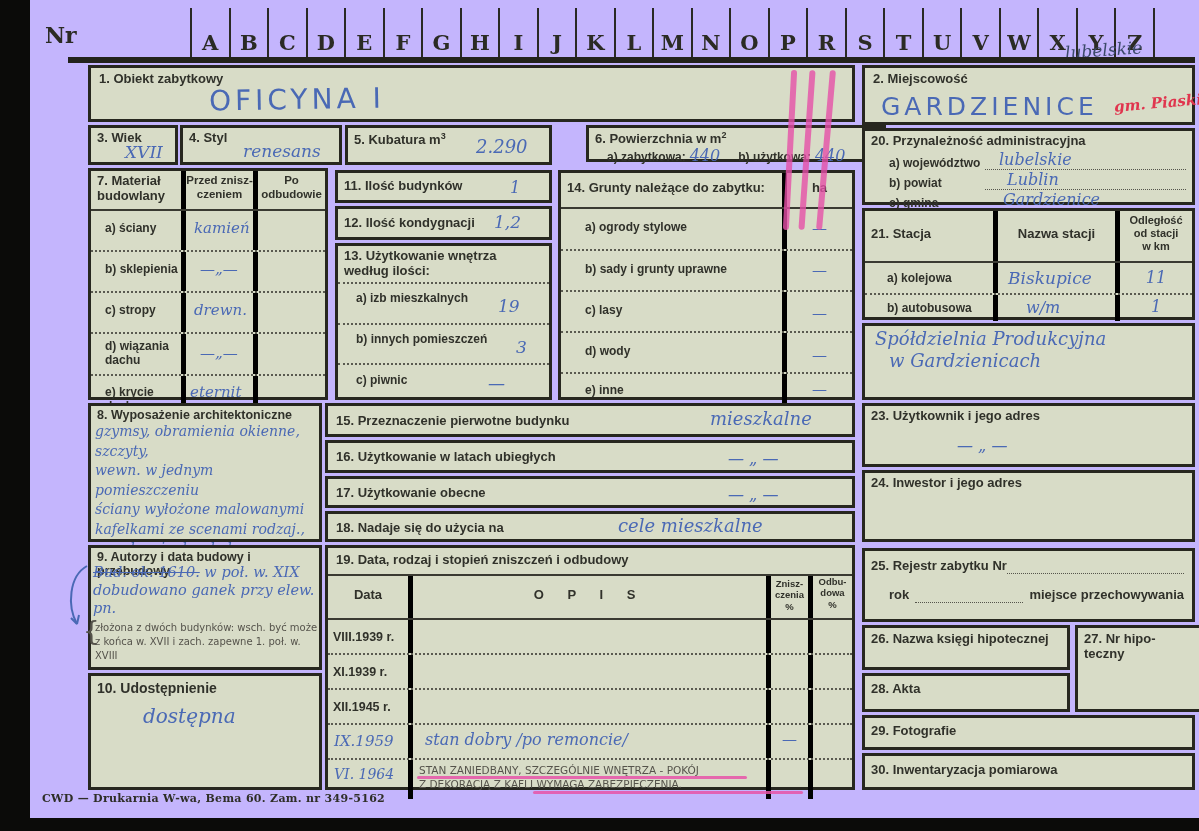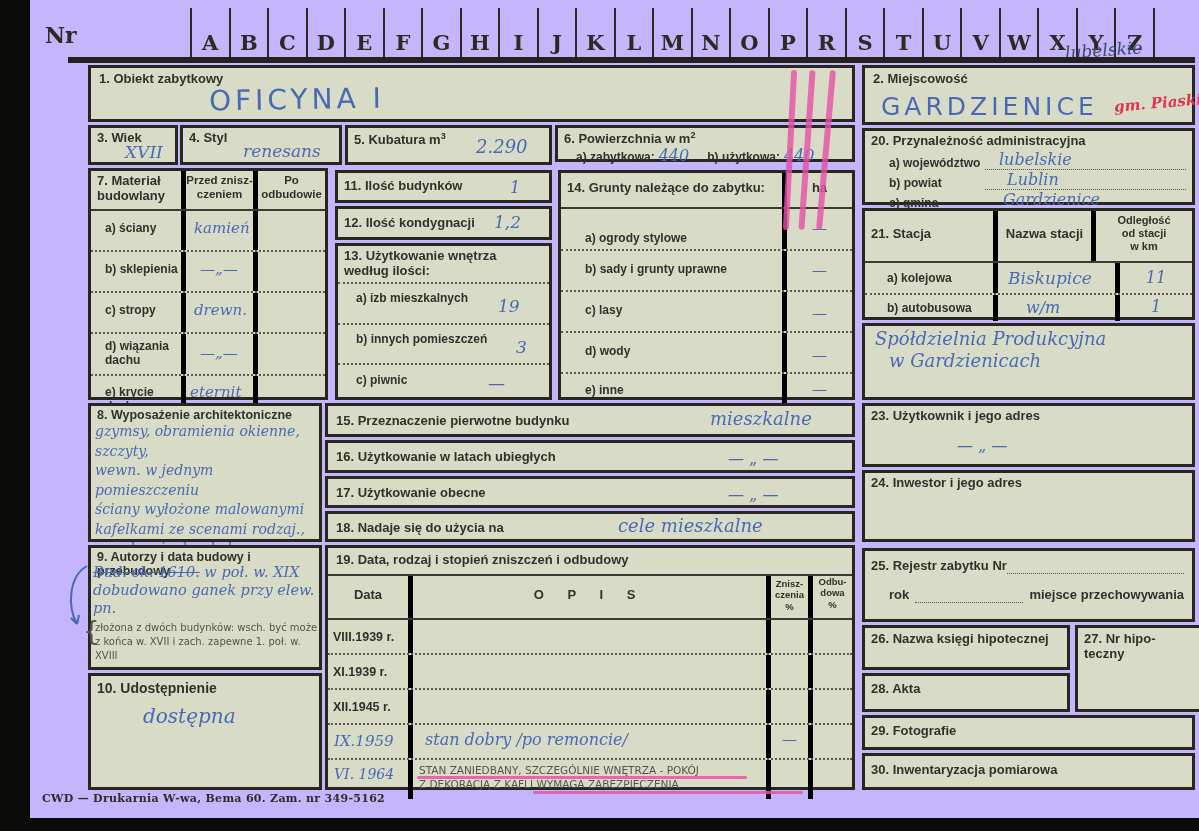--- a/index.html
+++ b/index.html
@@ -88,21 +88,21 @@
     <div class="hw abs" style="left:34px;top:14px;font-size:17px;">XVII</div>
   </div>
   <div class="box" style="left:150px;top:125px;width:162px;height:40px;">
     <div class="pl abs" style="left:6px;top:3px;">4. Styl</div>
     <div class="hw abs" style="left:60px;top:13px;font-size:17px;">renesans</div>
   </div>
   <div class="box" style="left:315px;top:125px;width:207px;height:40px;">
     <div class="pl abs" style="left:6px;top:3px;"><span>5. Kubatura m</span><sup>3</sup></div>
     <div class="hw abs" style="left:128px;top:8px;font-size:18px;">2.290</div>
   </div>
-  <div class="box" style="left:525px;top:125px;width:300px;height:37px;">
+  <div class="box" style="left:556px;top:125px;width:300px;height:37px;">
     <div class="pl abs" style="left:6px;top:2px;"><span>6. Powierzchnia w m</span><sup>2</sup></div>
     <div class="abs" style="left:18px;top:18px;display:flex;align-items:baseline;gap:4px;width:275px;">
       <span class="pl2">a) zabytkowa:</span>
       <span class="hw" style="font-size:16px;">440</span>
       <span class="pl2" style="margin-left:14px;">b) użytkowa:</span>
       <span class="hw" style="font-size:16px;">440</span>
     </div>
   </div>
 
   <div class="box" style="left:58px;top:168px;width:240px;height:232px;">
@@ -166,21 +166,21 @@
       <div class="hw abs" style="left:150px;top:8px;font-size:17px;">—</div>
     </div>
   </div>
 
   <div class="box" style="left:528px;top:170px;width:297px;height:230px;">
     <div class="row" style="height:34px;">
       <div class="c pl" style="flex:1;padding:8px 0 0 6px;">14. Grunty należące do zabytku:</div>
       <div class="c vl pl" style="width:70px;text-align:center;padding-top:8px;">ha</div>
     </div>
     <div class="row solidTop" style="height:40px;">
-      <div class="c pl2" style="flex:1;padding:22px 0 0 24px;">a) ogrody stylowe</div>
+      <div class="c pl2" style="flex:1;padding:11px 0 0 24px;">a) ogrody stylowe</div>
       <div class="c vl hw" style="width:70px;text-align:center;padding-top:10px;">—</div>
     </div>
     <div class="row dotTop" style="height:39px;">
       <div class="c pl2" style="flex:1;padding:11px 0 0 24px;">b) sady i grunty uprawne</div>
       <div class="c vl hw" style="width:70px;text-align:center;padding-top:10px;">—</div>
     </div>
     <div class="row dotTop" style="height:39px;">
       <div class="c pl2" style="flex:1;padding:11px 0 0 24px;">c) lasy</div>
       <div class="c vl hw" style="width:70px;text-align:center;padding-top:12px;">—</div>
     </div>
@@ -206,21 +206,21 @@
     </div>
     <div class="row" style="padding:0 6px 0 24px;align-items:flex-end;">
       <span class="pl2" style="width:96px;">c) gmina</span>
       <span class="dotfill hw" style="font-size:16px;padding-left:18px;">Gardzienice</span>
     </div>
   </div>
 
   <div class="box" style="left:832px;top:208px;width:333px;height:112px;">
     <div class="row" style="height:50px;">
       <div class="c pl" style="width:128px;padding:16px 0 0 6px;">21. Stacja</div>
-      <div class="c vl pl" style="width:98px;text-align:center;padding-top:16px;">Nazwa stacji</div>
+      <div class="c vl pl" style="width:122px;text-align:center;padding-top:16px;">Nazwa stacji</div>
       <div class="c vl pl2 pre" style="flex:1;text-align:center;padding-top:3px;font-size:11px;">Odległość
 od stacji
 w km</div>
     </div>
     <div class="row solidTop" style="height:30px;">
       <div class="c pl2" style="width:128px;padding:8px 0 0 22px;">a) kolejowa</div>
       <div class="c vl hw" style="width:122px;font-size:17px;padding:5px 0 0 10px;">Biskupice</div>
       <div class="c vl hw" style="flex:1;text-align:center;font-size:16px;padding-top:5px;">11</div>
     </div>
     <div class="row dotTop" style="height:26px;">

